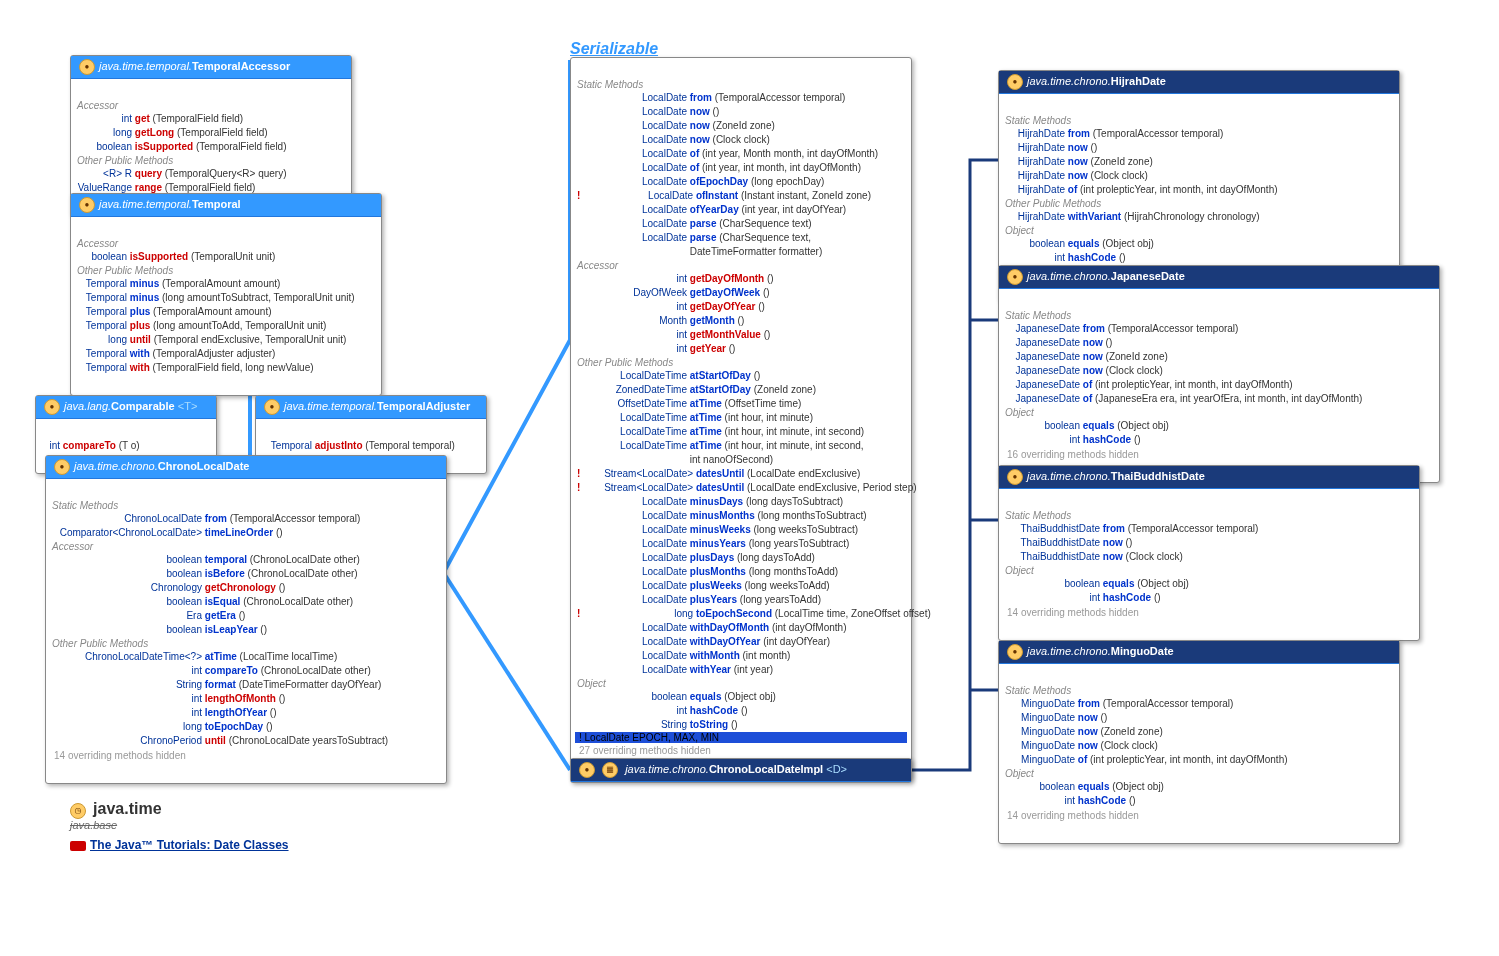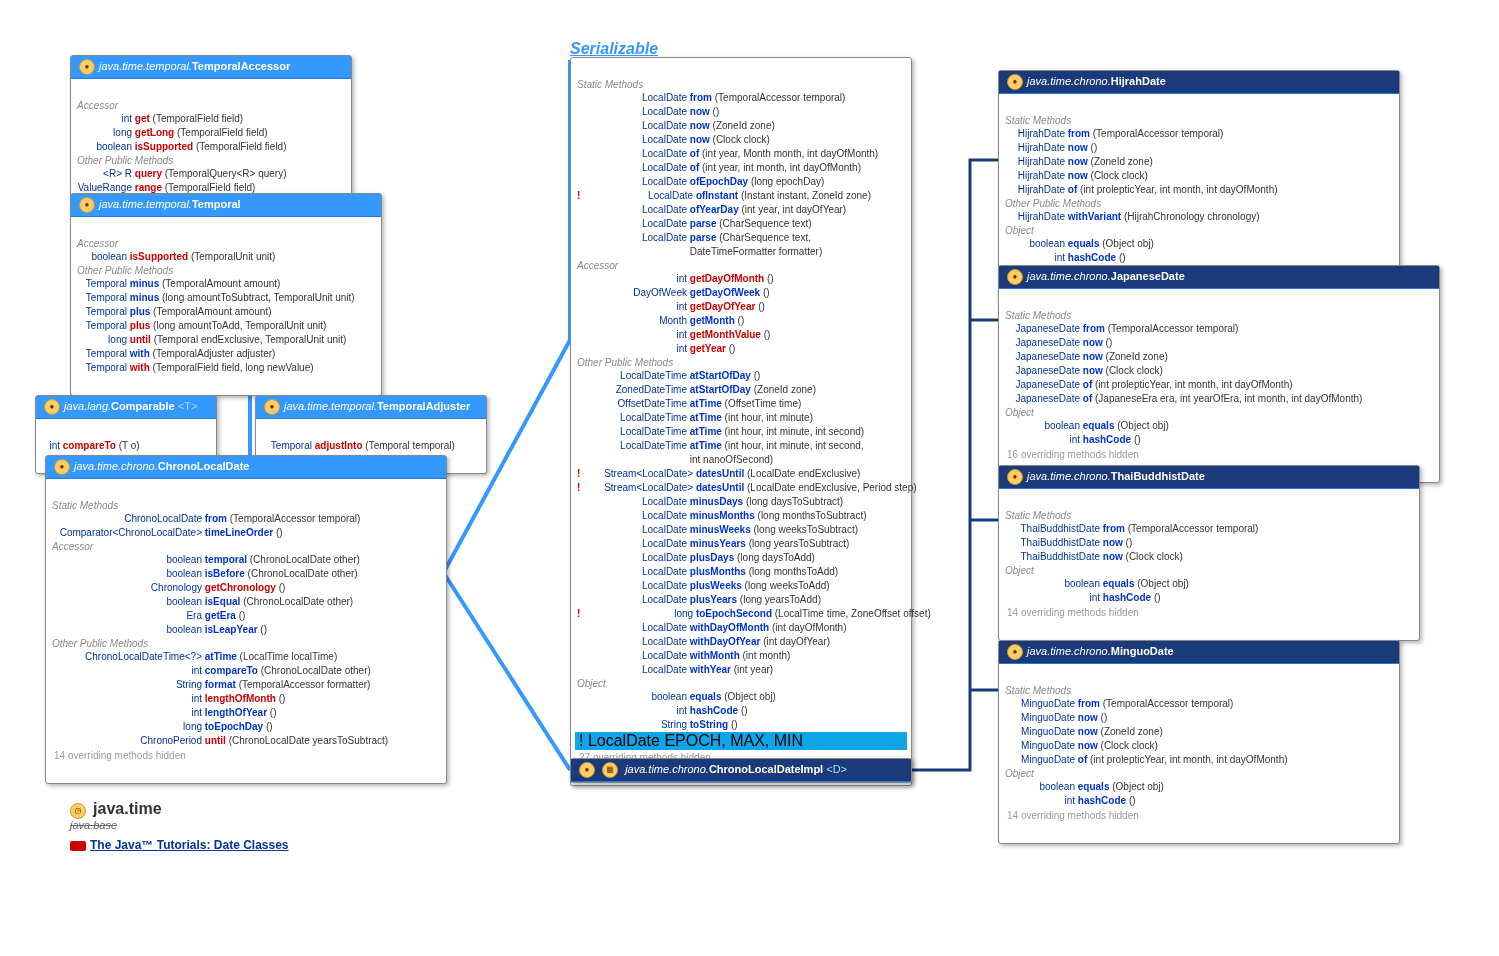--- a/index.html
+++ b/index.html
@@ -12,21 +12,21 @@
 .ico{display:inline-block;width:14px;height:14px;border-radius:50%;background:#ffcc66;border:1px solid #cc9933;vertical-align:middle;margin-right:4px;font-size:8px;text-align:center;line-height:14px;color:#663300}
 .body{padding:20px 4px}
 .sec{font-style:italic;color:#888;font-size:10px;padding:1px 2px}
 .row{padding:0 2px;white-space:nowrap;font-family:Verdana,sans-serif;font-size:10px;line-height:14px}
 .ret{color:#003399;text-align:right;display:inline-block}
 .meth{color:#cc0000;font-weight:bold}
 .meth.b{color:#0033cc}
 .prm{color:#333}
 .bang{color:#cc0000;font-weight:bold}
 .hidden{color:#999;padding:2px 4px;font-size:10px}
-.static-row{background:#0ea5e9;padding:0 4px;font-size:16px}
+.static-row{background:#1d4ed8;padding:0 4px;font-size:10px}
 .ser{position:absolute;color:#3399ff;font-style:italic;font-weight:bold;font-size:16px;text-decoration:underline}
 .title{position:absolute;left:70px;top:800px}
 .title .jt{font-weight:bold;font-size:16px;color:#333}
 .title .jb{font-size:11px;color:#666;font-style:italic;text-decoration:line-through}
 .tut{position:absolute;left:70px;top:838px;color:#003399;font-size:12px;font-weight:bold;text-decoration:underline}
 .tut .orb{display:inline-block;width:16px;height:10px;background:#cc0000;border-radius:2px;margin-right:4px;vertical-align:middle}
 svg.conn{position:absolute;left:0;top:0;width:1499px;height:956px;pointer-events:none}
 </style>
 </head>
 <body>
@@ -95,21 +95,21 @@
       <div class="sec">Accessor</div>
       <div class="row"><span class="ret" style="width:150px">boolean</span> <span class="meth b">temporal</span><span class="prm"> (ChronoLocalDate other)</span></div>
       <div class="row"><span class="ret" style="width:150px">boolean</span> <span class="meth b">isBefore</span><span class="prm"> (ChronoLocalDate other)</span></div>
       <div class="row"><span class="ret" style="width:150px">Chronology</span> <span class="meth">getChronology</span><span class="prm"> ()</span></div>
       <div class="row"><span class="ret" style="width:150px">boolean</span> <span class="meth b">isEqual</span><span class="prm"> (ChronoLocalDate other)</span></div>
       <div class="row"><span class="ret" style="width:150px">Era</span> <span class="meth b">getEra</span><span class="prm"> ()</span></div>
       <div class="row"><span class="ret" style="width:150px">boolean</span> <span class="meth b">isLeapYear</span><span class="prm"> ()</span></div>
       <div class="sec">Other Public Methods</div>
       <div class="row"><span class="ret" style="width:150px">ChronoLocalDateTime&lt;?&gt;</span> <span class="meth b">atTime</span><span class="prm"> (LocalTime localTime)</span></div>
       <div class="row"><span class="ret" style="width:150px">int</span> <span class="meth b">compareTo</span><span class="prm"> (ChronoLocalDate other)</span></div>
-      <div class="row"><span class="ret" style="width:150px">String</span> <span class="meth b">format</span><span class="prm"> (TemporalAccessor formatter)</span></div>
+      <div class="row"><span class="ret" style="width:150px">String</span> <span class="meth b">format</span><span class="prm"> (DateTimeFormatter dayOfYear)</span></div>
       <div class="row"><span class="ret" style="width:150px">int</span> <span class="meth">lengthOfMonth</span><span class="prm"> ()</span></div>
       <div class="row"><span class="ret" style="width:150px">int</span> <span class="meth b">lengthOfYear</span><span class="prm"> ()</span></div>
       <div class="row"><span class="ret" style="width:150px">long</span> <span class="meth b">toEpochDay</span><span class="prm"> ()</span></div>
       <div class="row"><span class="ret" style="width:150px">ChronoPeriod</span> <span class="meth">until</span><span class="prm"> (ChronoLocalDate yearsToSubtract)</span></div>
       <div class="hidden">14 overriding methods hidden</div>
     </div>
   </div>
 <div id="box-ld" class="box" style="left:570px;top:57px;width:340px">
     <div class="body">
       <div class="sec">Static Methods</div>

